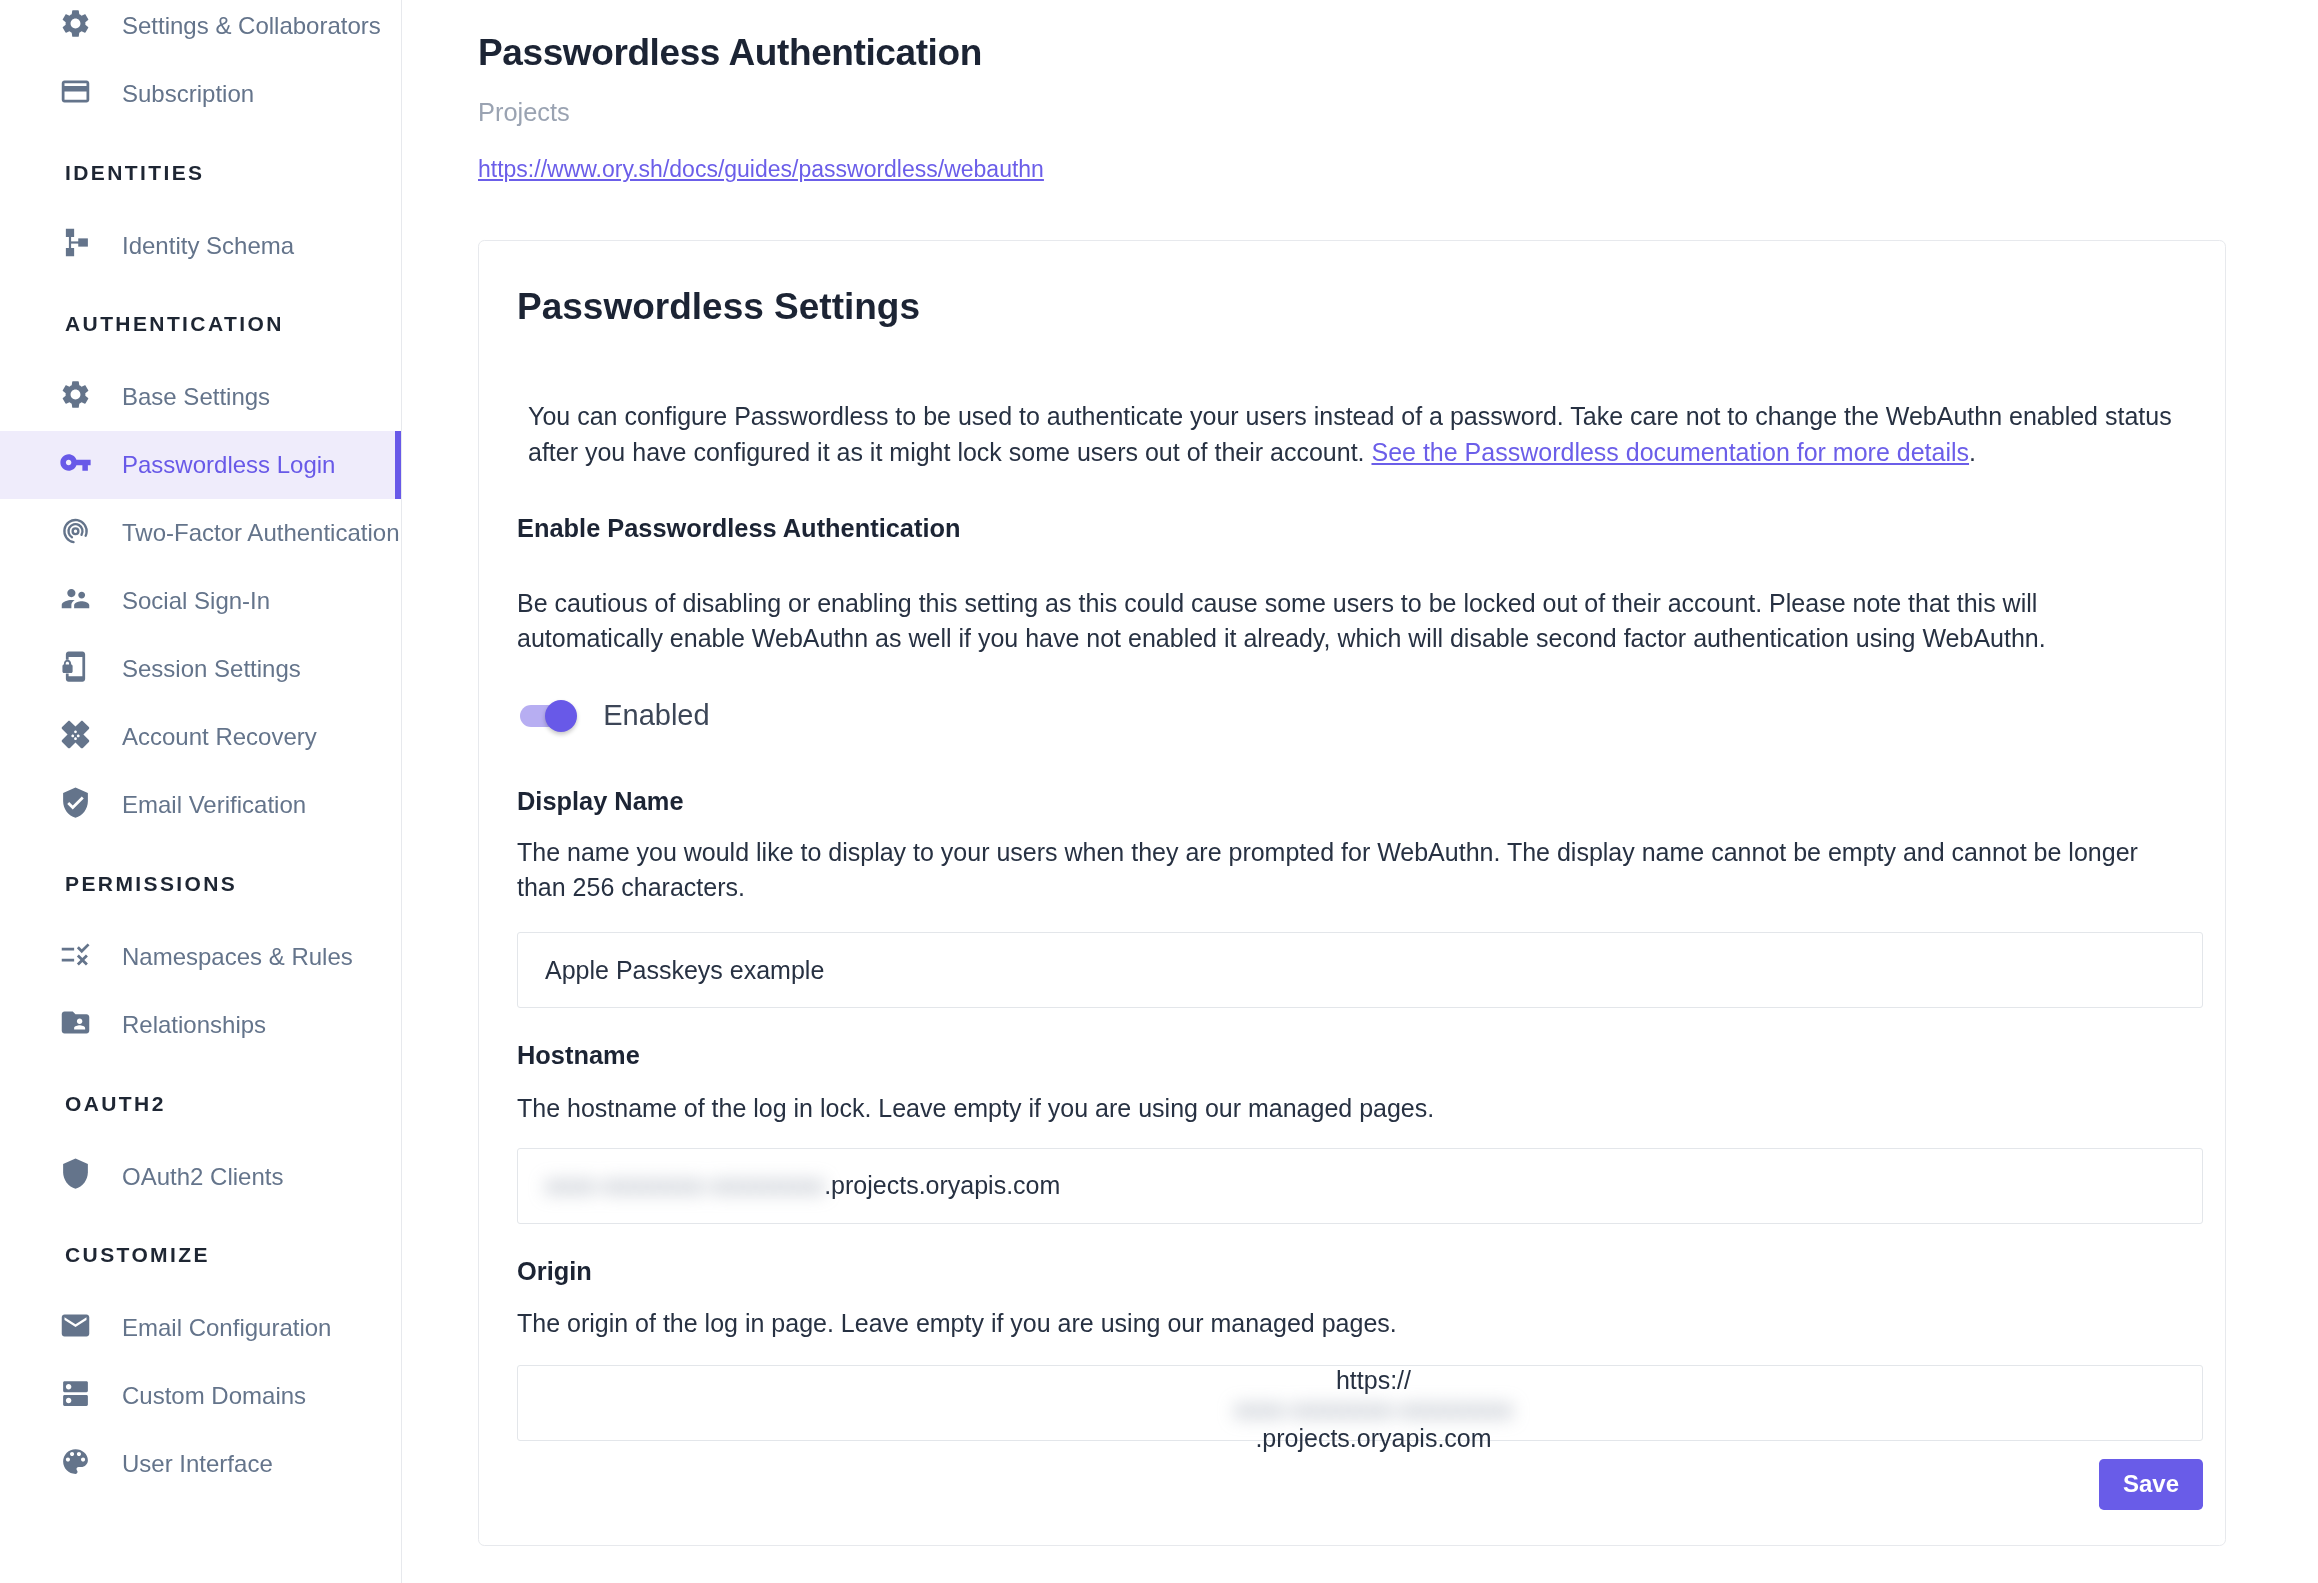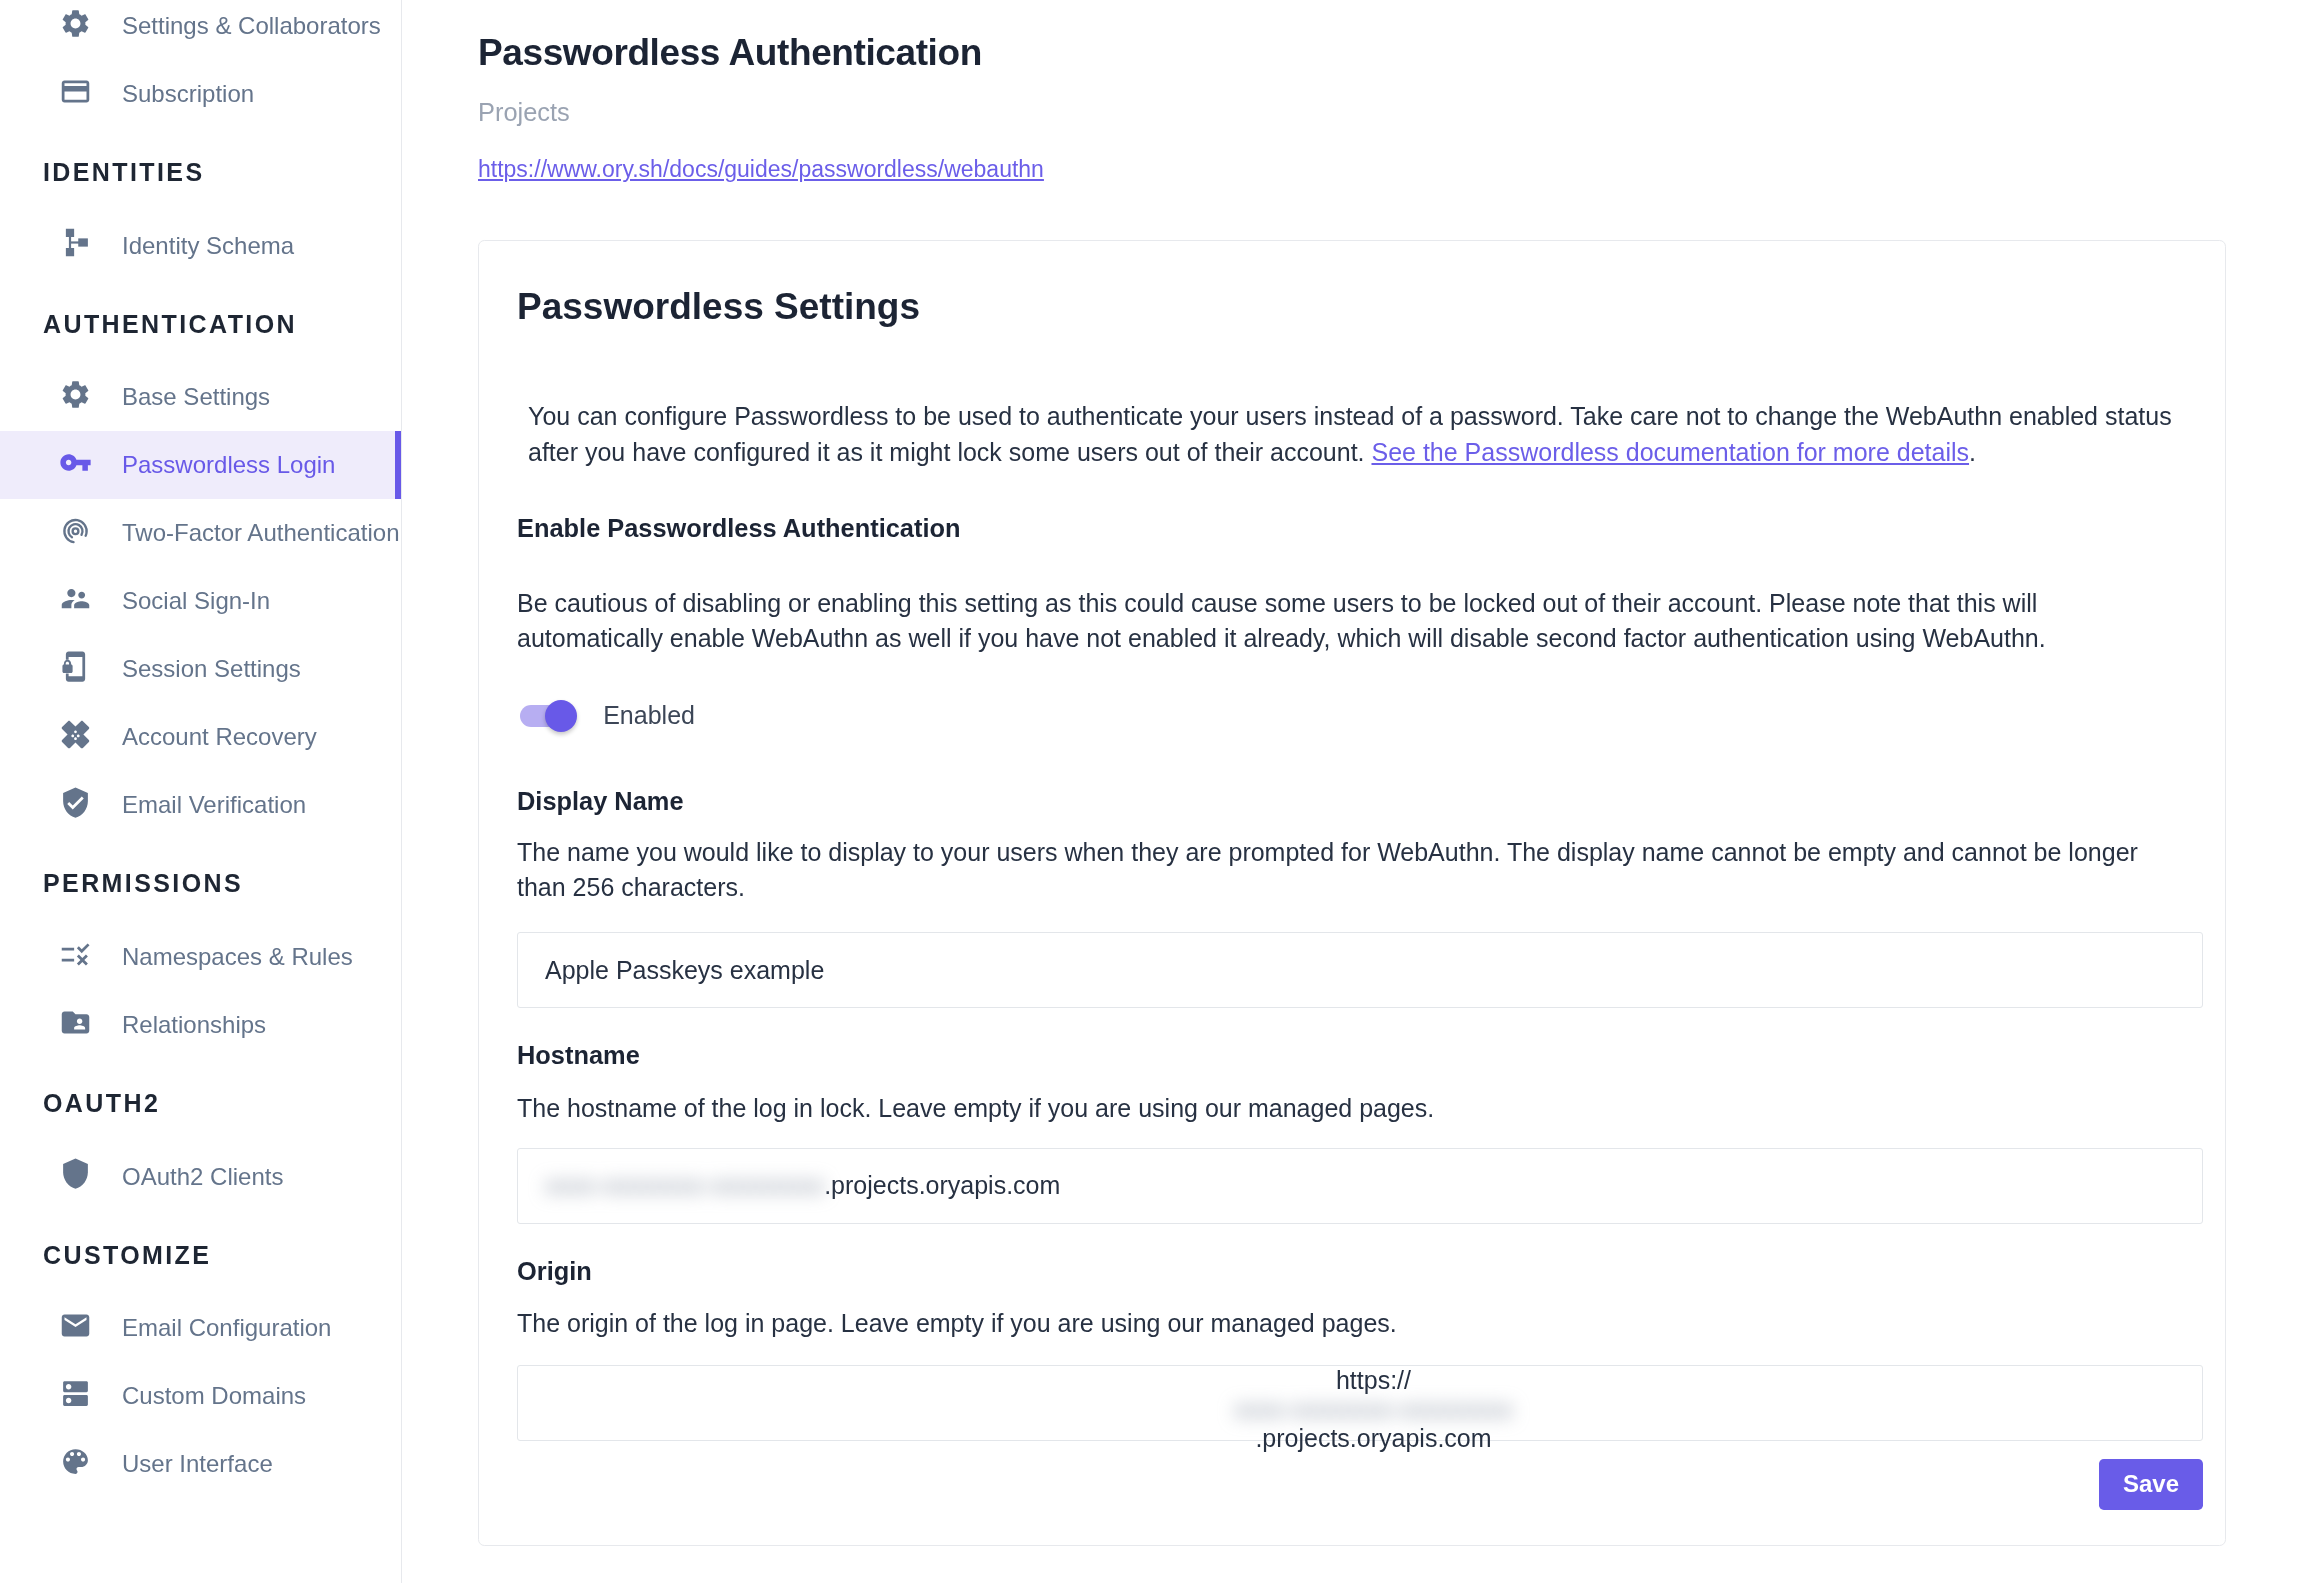--- a/index.html
+++ b/index.html
@@ -12,21 +12,21 @@
              border-right:1.6px solid #E7E9ED; background:#fff; padding-top:0; }
   .nav { margin-top:-8px; }
   .nav-item { display:flex; align-items:center; height:68px; padding-left:59px;
               gap:30px; color:#64748B; font-size:24px; cursor:pointer;
               position:relative; white-space:nowrap; }
   .nav-item svg { width:33px; height:33px; flex:0 0 33px; }
   .nav-item.active { background:#EFECFB; color:#6859E8; }
   .nav-item.active::after { content:""; position:absolute; right:0; top:0;
               bottom:0; width:6.4px; background:#6859E8; }
   .nav-header { margin-top:22px; margin-bottom:16.7px; height:45px; display:flex;
-              align-items:center; padding-left:43px; font-size:25px;
+              align-items:center; padding-left:65px; font-size:21px;
               font-weight:700; letter-spacing:2.4px; color:#1E2633;
               text-transform:uppercase; }
 
   
   .main { flex:1; padding:32px 78px 0 76px; }
   .page-title { font-size:37px; font-weight:700; color:#1C2434; letter-spacing:-0.4px; }
   .page-subtitle { margin-top:24px; font-size:25.4px; color:#9AA3B2; }
   .doc-link { display:inline-block; margin-top:29px; font-size:23px;
               color:#6B5EE9; text-decoration:underline; cursor:pointer; }
 
@@ -42,21 +42,21 @@
   .desc-enable { max-width:1718px;margin-top:43px; }
   .desc-display { margin-top:19px; max-width:1686px; }
 
   .toggle-row { margin-top:37px; display:flex; align-items:center; gap:29px;
                 height:45px; padding-left:3.2px; }
   .switch { position:relative; width:54px; height:22px; border-radius:11px;
             background:#B7AEF2; cursor:pointer; }
   .switch .thumb { position:absolute; right:-2.4px; top:-4.8px; width:32px;
             height:32px; border-radius:50%; background:#6859E8;
             box-shadow:0 2.4px 4px rgba(0,0,0,.22); }
-  .toggle-label { font-size:25px; color:#3C4657; }
+  .toggle-label { font-size:29px; color:#3C4657; }
 
   .h3-display { margin-top:49px; }
   .h3-field   { margin-top:33px; }
   .text-input { margin-top:27px; width:1686px; height:76px; border:1.6px solid #E3E6EA;
                 border-radius:3px; background:#fff; display:flex; align-items:center;
                 padding-left:27px; font-size:25px; color:#273142; cursor:text; }
   .ti-host { margin-top:22px; }
   .ti-origin { margin-top:24px;flex-direction:column; }
   .blur { filter:blur(8.7px); color:#8A94A4; user-select:none; }
 

